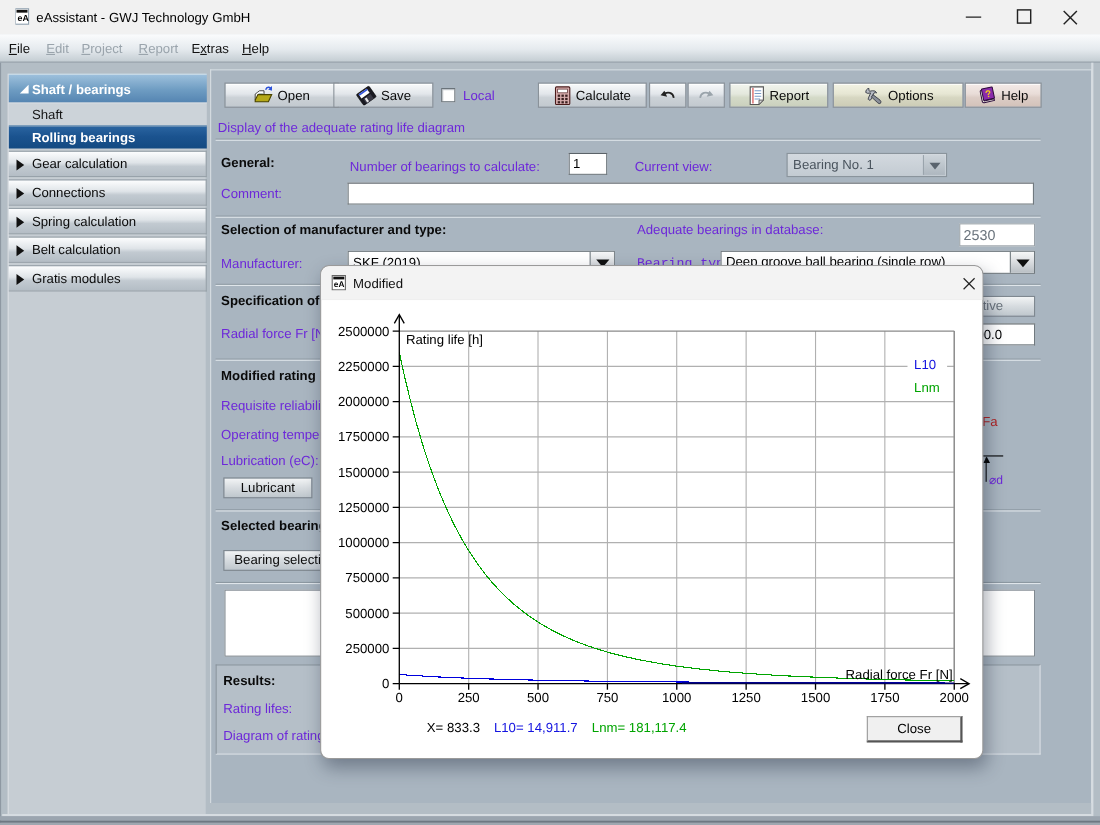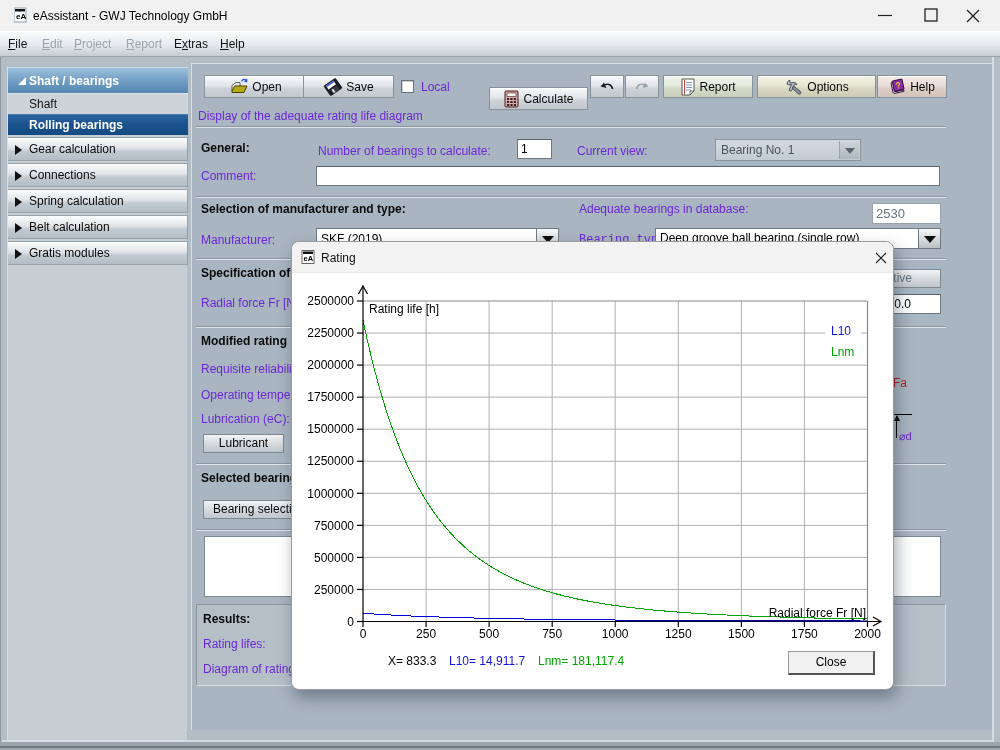--- a/index.html
+++ b/index.html
@@ -122,21 +122,21 @@
         <rect x="5" y="4" width="9" height="4.5" fill="#fff"></rect>
         <rect x="5" y="4" width="9" height="1.6" fill="#3355dd"></rect>
         <rect x="6" y="10" width="8" height="5" fill="#3a3a46"></rect>
         <rect x="7.2" y="10.5" width="2" height="4" fill="#e8e8e8"></rect>
       </g>
     </svg>
     <span>Save</span>
   </div>
 <div class="abs" style="left:401px;top:80px;width:13px;height:13px;background:#fff;border:1px solid #6a737a;box-shadow:inset 1px 1px 0 #c8cdd1;"></div>
 <div class="lbl" style="left:421px;top:80px;">Local</div>
-<div class="tbtn" style="left:489px;width:99px;margin-top:12px;">
+<div class="tbtn" style="left:489px;width:99px;">
     <svg class="ic" width="17" height="18" viewBox="0 0 17 18">
       <rect x="2" y="1" width="13" height="16" rx="1" fill="#d8aeae" stroke="#4a1a1a" stroke-width="1"></rect>
       <rect x="4" y="3" width="9" height="3.4" fill="#fff" stroke="#4a1a1a" stroke-width="0.6"></rect>
       <g fill="#3a2020">
         <rect x="4" y="8" width="2.2" height="2"></rect>
         <rect x="7.4" y="8" width="2.2" height="2"></rect>
         <rect x="10.8" y="8" width="2.2" height="2"></rect>
         <rect x="4" y="11" width="2.2" height="2"></rect>
         <rect x="7.4" y="11" width="2.2" height="2"></rect>
         <rect x="10.8" y="11" width="2.2" height="2"></rect>
@@ -249,21 +249,21 @@
 <div class="lbl" style="left:203px;top:637px;">Rating lifes:</div>
 <div class="lbl" style="left:203px;top:662px;">Diagram of rating life: displayed</div>
 
 <div class="abs" id="dlg">
   <div id="dlgtitle">
     <svg class="abs" style="left:9px;top:8px;" width="14" height="14" viewBox="0 0 13 14">
       <rect x="0.5" y="0.5" width="12" height="13" fill="#fff" stroke="#666" stroke-width="1"></rect>
       <rect x="1.5" y="1.5" width="10" height="2.5" fill="#111"></rect>
       <text x="2" y="11" font-size="7.5" font-weight="bold" fill="#000" font-family="Liberation Sans">eA</text>
     </svg>
-    <span class="t">Rating</span>
+    <span class="t">Modified</span>
     <svg class="abs" style="left:581px;top:8px;" width="16" height="16" viewBox="0 0 16 16">
         <line x1="3" y1="3" x2="13" y2="13" stroke="#222" stroke-width="1.1"></line>
         <line x1="13" y1="3" x2="3" y2="13" stroke="#222" stroke-width="1.1"></line>
       </svg>
   </div>
   <svg class="abs" style="left:0;top:0;" width="601" height="447" viewBox="0 0 601 447">
   <line x1="134.1" y1="59" x2="134.1" y2="379.5" stroke="#b0b0b0" stroke-width="1"></line>
   <line x1="197.1" y1="59" x2="197.1" y2="379.5" stroke="#b0b0b0" stroke-width="1"></line>
   <line x1="260.2" y1="59" x2="260.2" y2="379.5" stroke="#b0b0b0" stroke-width="1"></line>
   <line x1="323.2" y1="59" x2="323.2" y2="379.5" stroke="#b0b0b0" stroke-width="1"></line>

